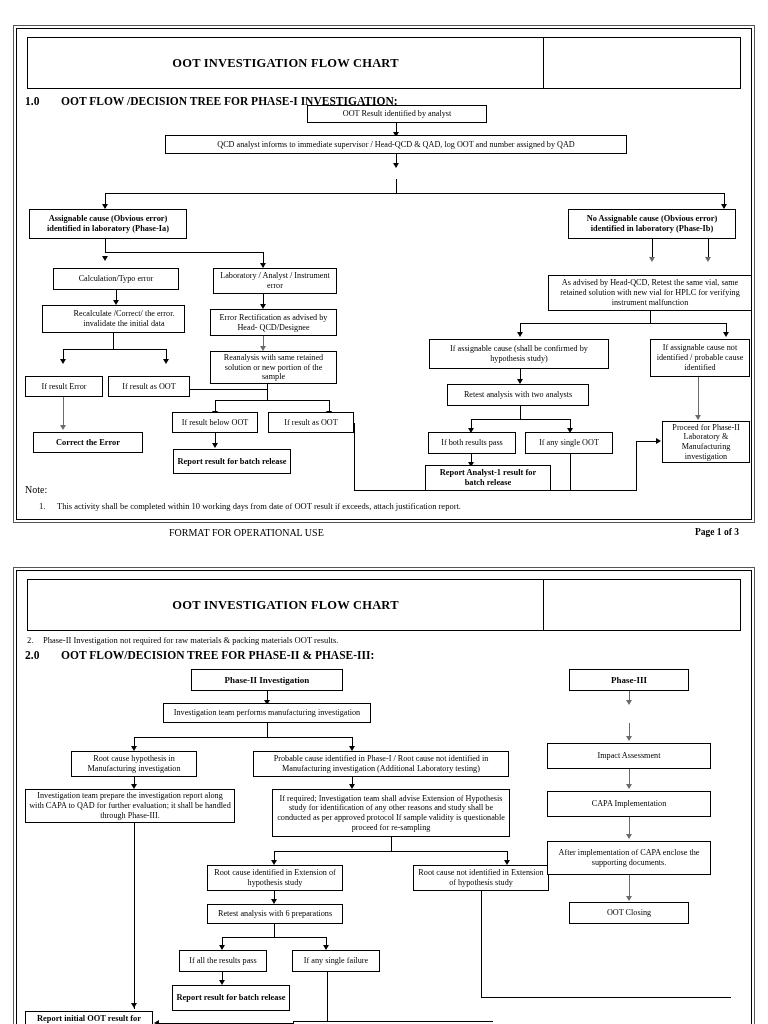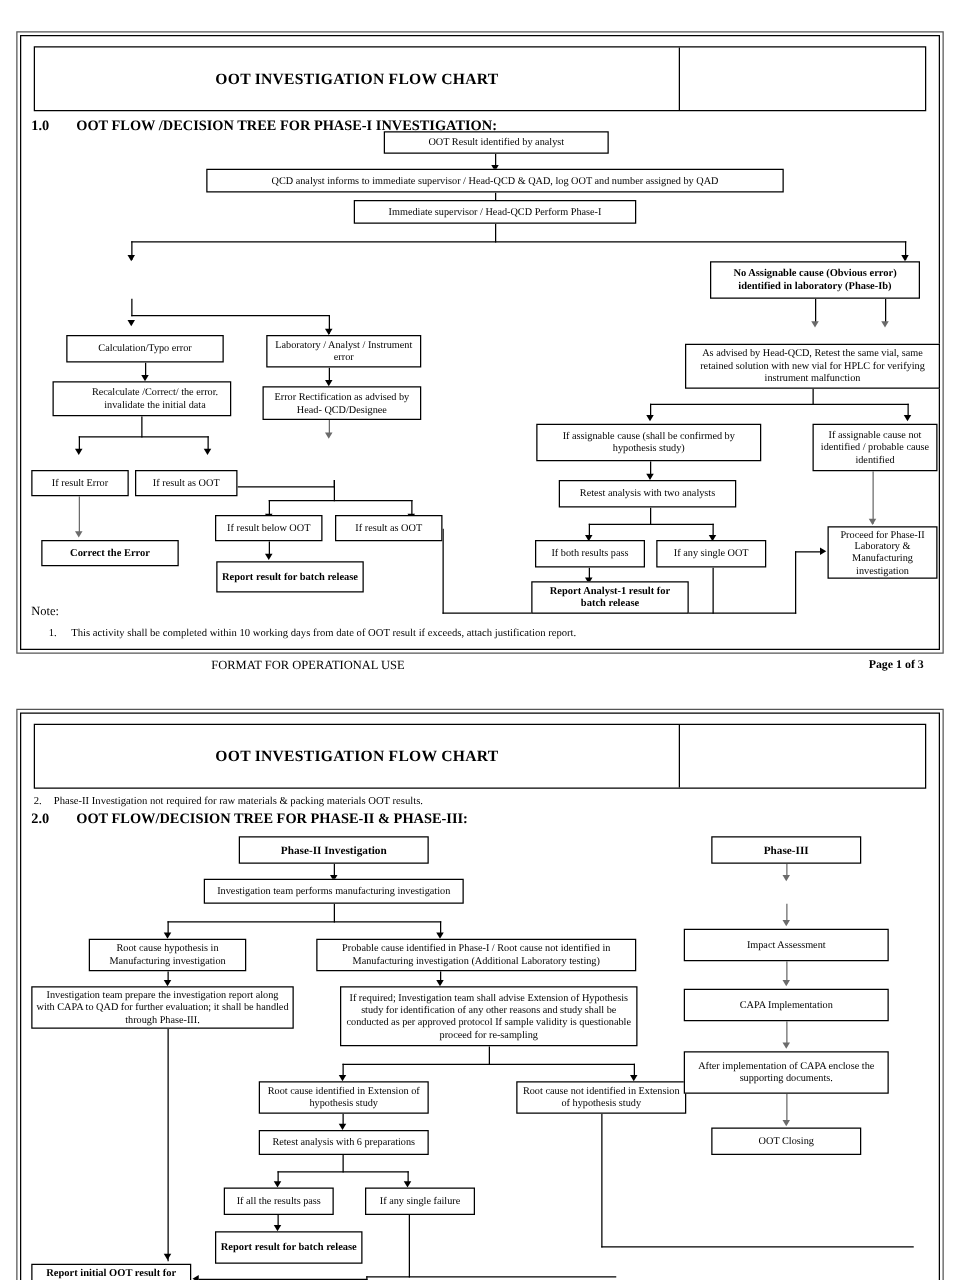--- a/index.html
+++ b/index.html
@@ -128,29 +128,29 @@
     <div class="sec-head" style="left:44px; top:66px;">OOT FLOW /DECISION TREE FOR PHASE-I INVESTIGATION:</div>
 
     <div class="fbox" style="left:290px; top:76px; width:180px; height:18px;">OOT Result identified by analyst</div>
     <div class="ln v" style="left:379px; top:94px; height:11px;"></div>
     <div class="arw down" style="left:376px; top:103px;"></div>
 
     <div class="fbox thick" style="left:148px; top:106px; width:462px; height:19px;">QCD analyst informs to immediate supervisor / Head-QCD &amp; QAD, log OOT and number assigned by QAD</div>
     <div class="ln v" style="left:379px; top:125px; height:11px;"></div>
     <div class="arw down" style="left:376px; top:134px;"></div>
 
-    <div class="fbox" style="left:266px; top:131px; width:226px; height:19px;">Immediate supervisor / Head-QCD Perform Phase-I</div>
 
     <div class="ln v" style="left:379px; top:150px; height:15px;"></div>
     <div class="ln h" style="left:88px; top:164px; width:620px;"></div>
     <div class="ln v" style="left:88px; top:164px; height:15px;"></div>
     <div class="ln v" style="left:707px; top:164px; height:15px;"></div>
     <div class="arw down" style="left:85px; top:175px;"></div>
     <div class="arw down" style="left:704px; top:175px;"></div>
 
+    <div class="fbox bold" style="left:12px; top:180px; width:158px; height:30px;">Assignable cause (Obvious error) identified in laboratory (Phase-Ia)</div>
     <div class="fbox bold" style="left:551px; top:180px; width:168px; height:30px;">No Assignable cause (Obvious error) identified in laboratory (Phase-Ib)</div>
 
     <div class="ln v" style="left:88px; top:210px; height:14px;"></div>
     <div class="ln h" style="left:88px; top:223px; width:159px;"></div>
     <div class="ln v" style="left:246px; top:223px; height:15px;"></div>
     <div class="arw down" style="left:85px; top:227px;"></div>
     <div class="arw down" style="left:243px; top:234px;"></div>
 
     <div class="ln v" style="left:635px; top:210px; height:20px;"></div>
     <div class="ln v" style="left:691px; top:210px; height:20px;"></div>
@@ -177,20 +177,21 @@
     <div class="fbox bold" style="left:16px; top:403px; width:110px; height:21px;">Correct the Error</div>
 
     <div class="fbox" style="left:196px; top:239px; width:124px; height:26px;">Laboratory / Analyst / Instrument error</div>
     <div class="ln v" style="left:246px; top:265px; height:12px;"></div>
     <div class="arw down" style="left:243px; top:275px;"></div>
 
     <div class="fbox" style="left:193px; top:280px; width:127px; height:27px;">Error Rectification as advised by Head- QCD/Designee</div>
     <div class="ln v grey" style="left:246px; top:307px; height:12px;"></div>
     <div class="arw down grey" style="left:243px; top:317px;"></div>
 
+    <div class="fbox" style="left:193px; top:322px; width:127px; height:33px;">Reanalysis with same retained solution or new portion of the sample</div>
     <div class="ln v" style="left:250px; top:355px; height:17px;"></div>
     <div class="ln h" style="left:198px; top:371px; width:115px;"></div>
     <div class="ln v" style="left:198px; top:371px; height:13px;"></div>
     <div class="ln v" style="left:312px; top:371px; height:13px;"></div>
     <div class="arw down" style="left:195px; top:382px;"></div>
     <div class="arw down" style="left:309px; top:382px;"></div>
 
     <div class="fbox" style="left:155px; top:383px; width:86px; height:21px;">If result below OOT</div>
     <div class="fbox" style="left:251px; top:383px; width:86px; height:21px;">If result as OOT</div>
 

